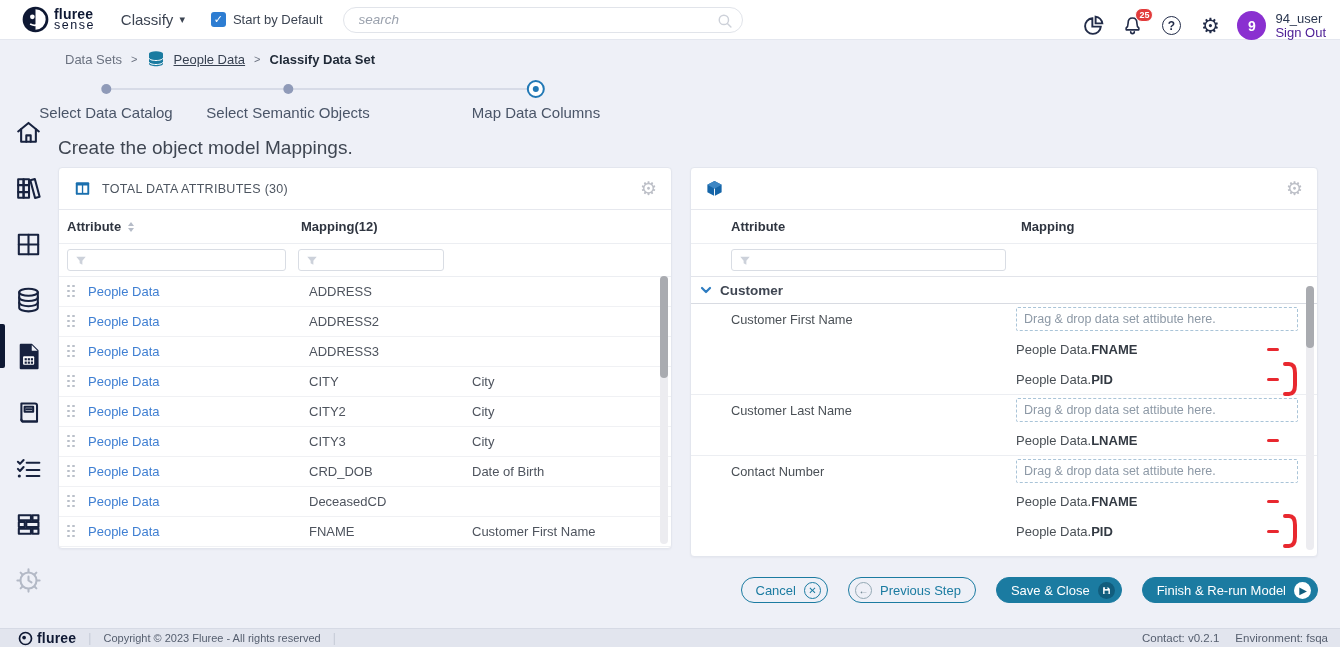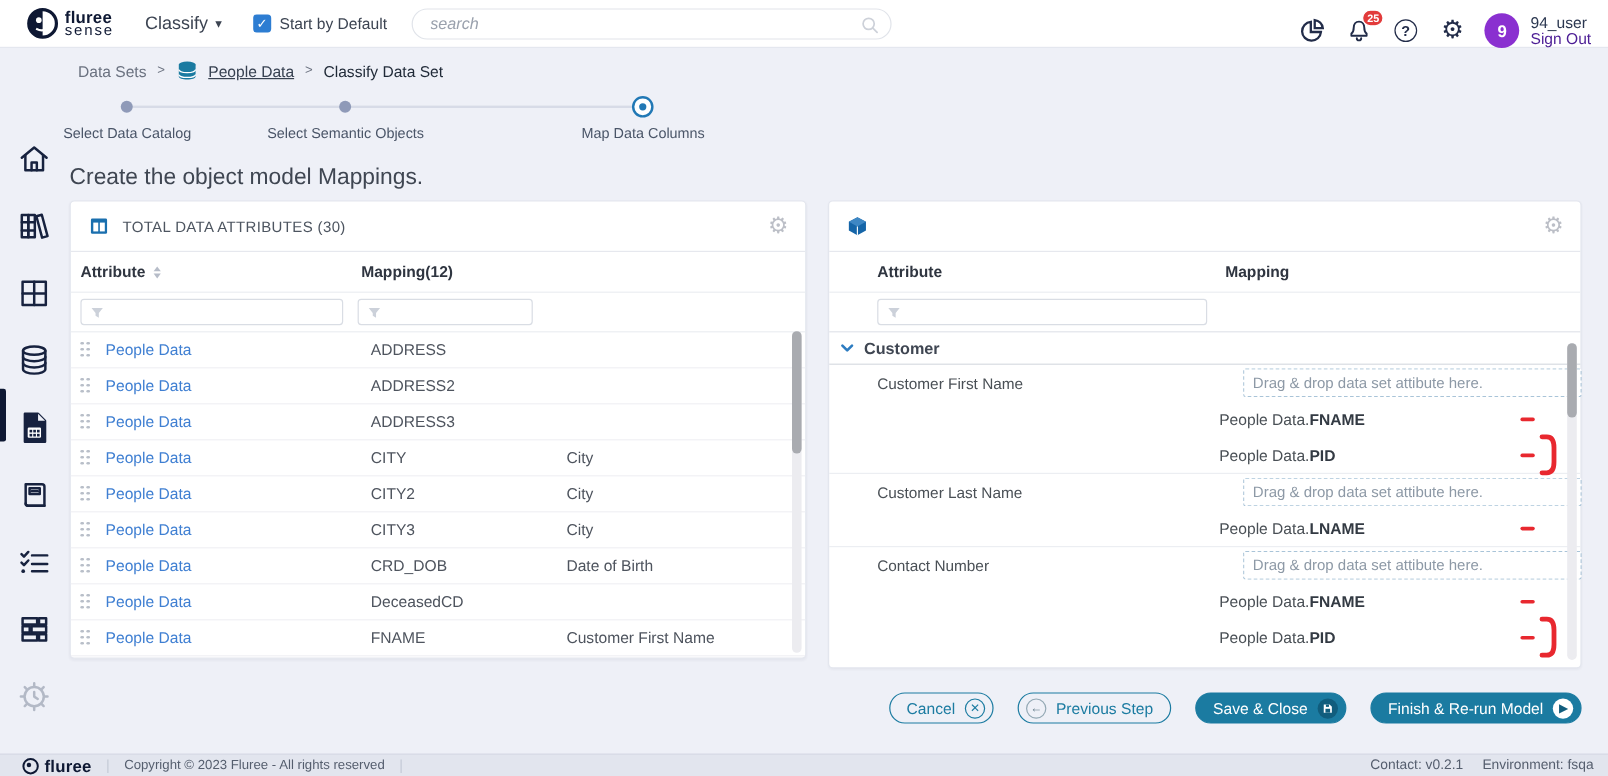--- a/index.html
+++ b/index.html
@@ -36,30 +36,30 @@
   .sb-item { width:56px; height:56px; display:flex; align-items:center; justify-content:center; cursor:pointer; }
   .sb-item svg { width:31px; height:31px; stroke:#17223f; stroke-width:1.6; fill:none; stroke-linecap:round; stroke-linejoin:round; }
   .sb-item svg.gray { stroke:#b3b9c6; }
   .active-bar { position:absolute; left:0; top:284px; width:5px; height:44px; background:#0e1833; border-radius:0 2px 2px 0; }
 
   
   .breadcrumb { position:absolute; top:50px; left:65px; display:flex; align-items:center; gap:9px; font-size:13px; }
   .bc-root { color:#6b7280; cursor:pointer; }
   .bc-sep { color:#6b7280; font-size:11px; }
   .bc-link { color:#374151; text-decoration:underline; cursor:pointer; }
-  .bc-current { color:#1f2937; font-weight:normal; }
+  .bc-current { color:#1f2937; font-weight:bold; }
 
   
   .stepper-line { position:absolute; top:88px; left:105px; width:432px; height:2px; background:#d7dbe7; }
   .step { position:absolute; top:78px; transform:translateX(-50%); text-align:center; }
   .step .dot-area { height:22px; display:flex; align-items:center; justify-content:center; }
   .step .dot { width:10px; height:10px; border-radius:50%; background:#8f9ab8; cursor:pointer; }
   .step.active .dot { width:18px; height:18px; background:#fff; border:2px solid #2178b5; display:flex; align-items:center; justify-content:center; }
   .step.active .dot::after { content:""; width:6px; height:6px; border-radius:50%; background:#2178b5; }
-  .step .lbl { margin-top:4px; font-size:12px; color:#4a5568; white-space:nowrap; }
+  .step .lbl { margin-top:4px; font-size:15px; color:#4a5568; white-space:nowrap; }
 
   .instruction { position:absolute; top:137px; left:58px; font-size:19px; color:#3f4652; }
 
   
   .panel { position:absolute; background:#fff; border:1px solid #e3e6ee; border-radius:4px; box-shadow:0 1px 2px rgba(20,30,60,.04); }
   .panel-left { top:167px; left:58px; width:614px; height:382px; }
   .panel-right { top:167px; left:690px; width:628px; height:390px; }
   .panel-head { height:42px; border-bottom:1px solid #e6e8ee; display:flex; align-items:center; padding:0 14px 0 14px; }
   .panel-title { font-size:12.5px; color:#4d5560; letter-spacing:.3px; margin-left:10px; }
   .panel-gear { margin-left:auto; font-size:19px; color:#bcbfc7; cursor:pointer; line-height:1; }
@@ -87,21 +87,21 @@
   .rt-cols .c1 { position:absolute; left:40px; top:9px; font-size:13px; font-weight:bold; color:#2f3540; }
   .rt-cols .c2 { position:absolute; left:330px; top:9px; font-size:13px; font-weight:bold; color:#2f3540; }
   .rt-filter { height:33px; position:relative; border-bottom:1px solid #e2e4ea; }
   .rt-filter .filter-box { position:absolute; left:40px; top:5px; width:275px; }
   .group-row { height:27px; display:flex; align-items:center; padding-left:8px; border-bottom:1px solid #d8dbe2; }
   .group-label { font-size:13.5px; font-weight:bold; color:#3f4652; margin-left:7px; }
   .rp-field { position:relative; border-bottom:1px solid #eceef2; }
   .rp-field:last-child { border-bottom:none; }
   .rp-row { position:relative; height:30px; }
   .rp-label { position:absolute; left:40px; top:8px; font-size:12.8px; color:#4a5056; }
-  .dropzone { position:absolute; left:325px; top:3px; width:282px; height:24px; border:1px dashed #a9c4d8; border-radius:2px; background:#fff; font-size:12.5px; color:#8d99a6; display:flex; align-items:center; padding-left:7px;margin-left:20px; }
+  .dropzone { position:absolute; left:325px; top:3px; width:282px; height:24px; border:1px dashed #a9c4d8; border-radius:2px; background:#fff; font-size:12.5px; color:#8d99a6; display:flex; align-items:center; padding-left:7px; }
   .map-text { position:absolute; left:325px; top:8px; font-size:13px; color:#4a5056; }
   .map-attr { font-weight:bold; color:#333a43; }
   .minus { position:absolute; right:38px; top:14px; width:12px; height:3px; border-radius:2px; background:#e8282f; cursor:pointer; }
   .brace { position:absolute; right:19px; top:-4px; display:none; z-index:5; }
   .rp-row.has-brace .brace { display:block; }
 
   
   .vtrack { position:absolute; width:8px; border-radius:4px; background:#ececf0; }
   .vthumb { position:absolute; width:8px; border-radius:4px; background:#a9abb0; cursor:pointer; }
   .lt-track { right:3px; top:108px; height:268px; }

